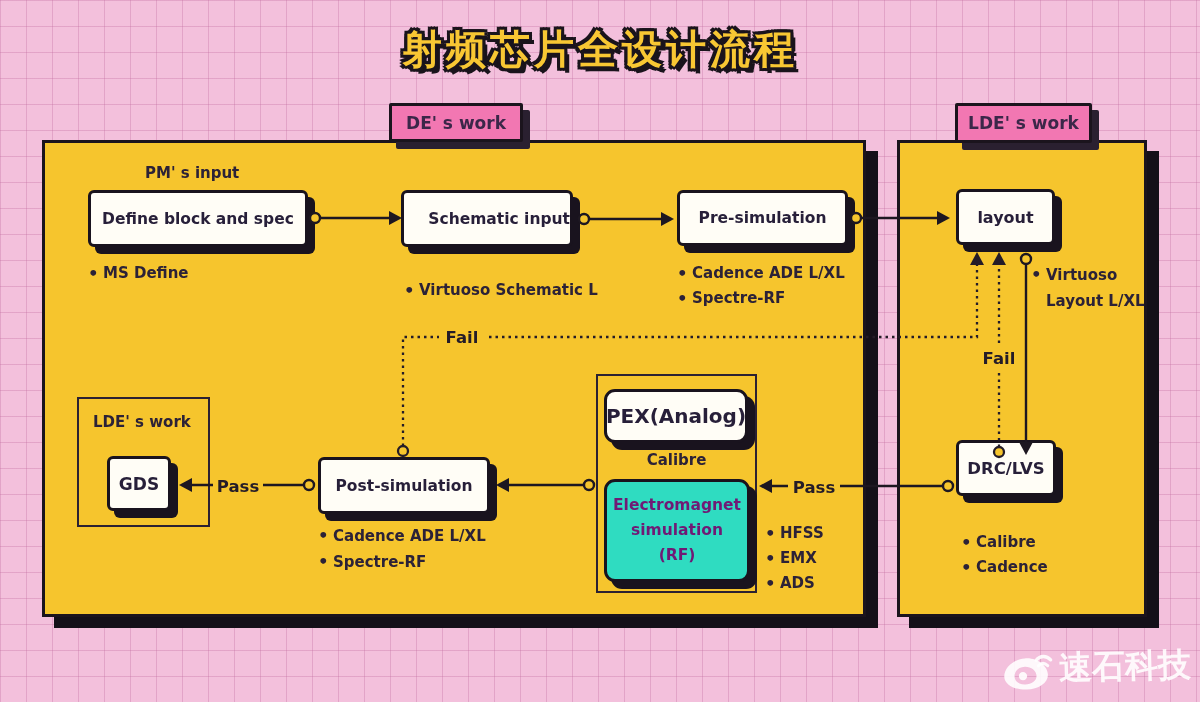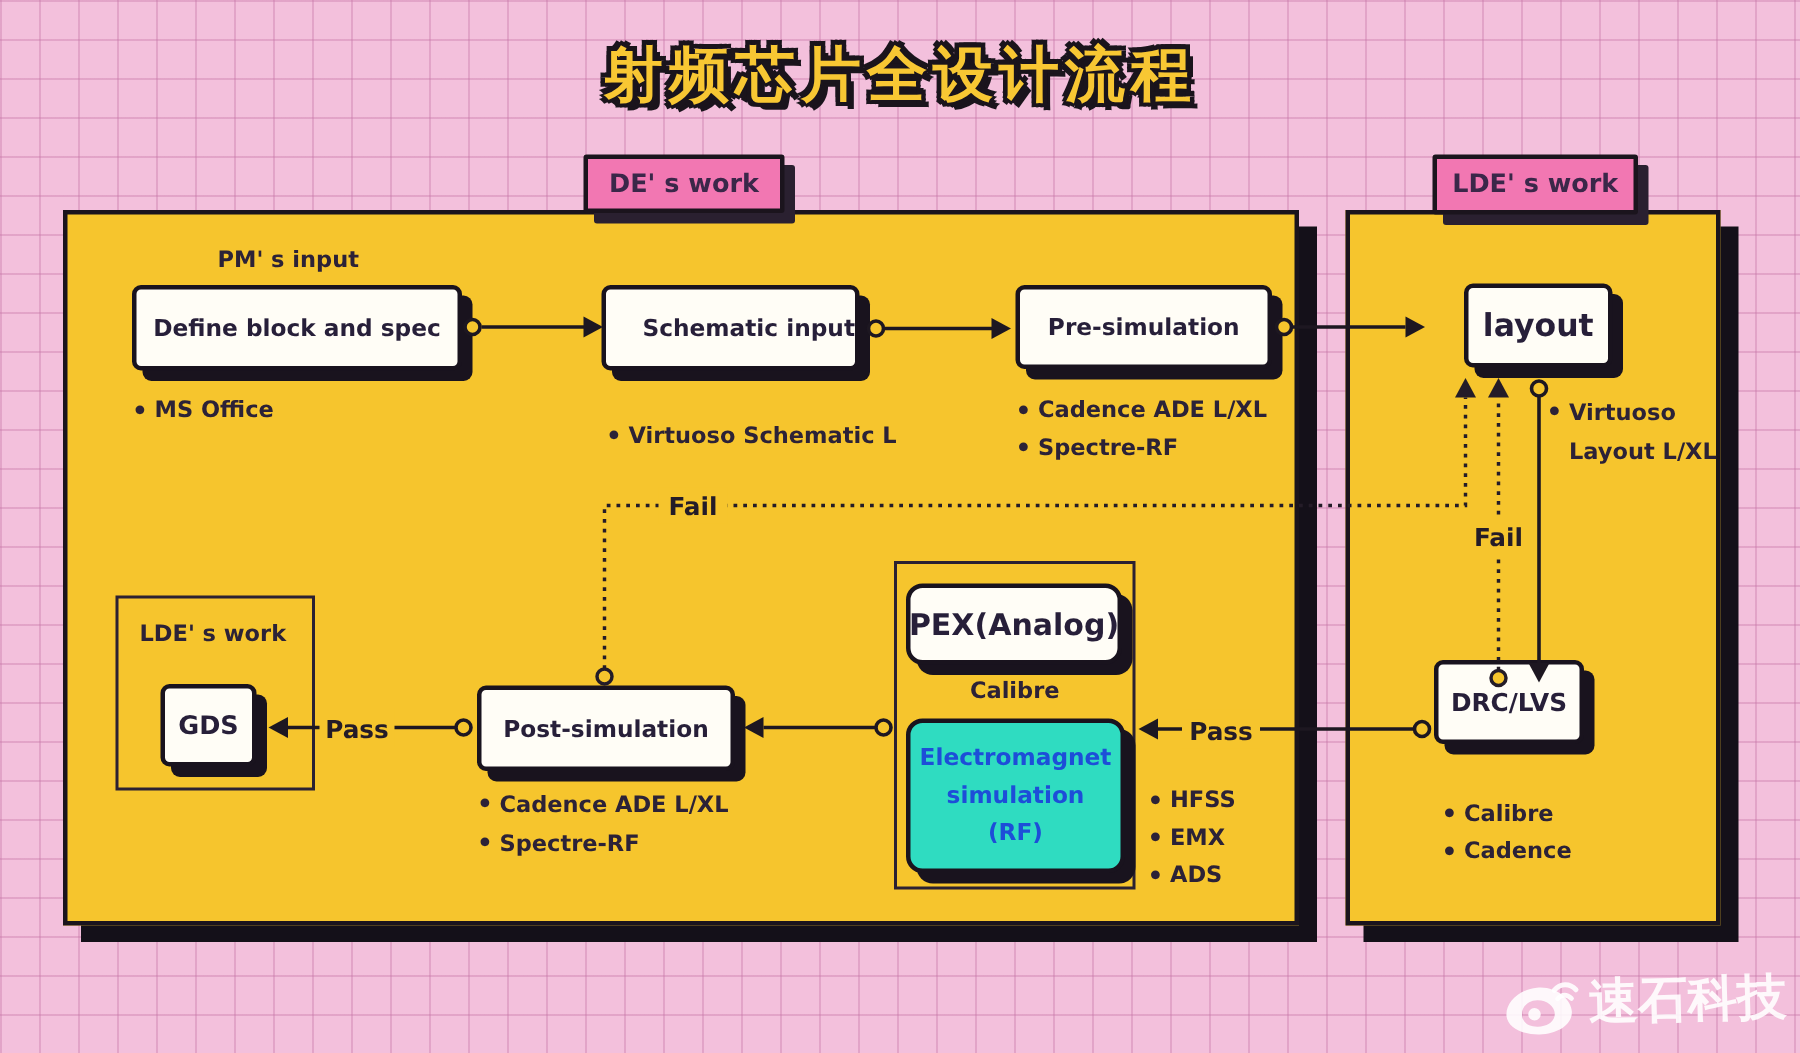--- a/index.html
+++ b/index.html
@@ -43,28 +43,28 @@
   .node{
     position:absolute;box-sizing:border-box;z-index:3;
     background:#fffdf6;border:3px solid #19131e;border-radius:6px;
     box-shadow:7px 7px 0 #19131e;
     display:flex;align-items:center;justify-content:center;text-align:center;
     font-size:15.5px;font-weight:bold;color:#271f39;
   }
   .node-define{left:88px;top:190px;width:220px;height:57px;}
   .node-schematic{left:401px;top:190px;width:172px;height:57px;justify-content:flex-end;}
   .node-presim{left:677px;top:190px;width:171px;height:56px;}
-  .node-layout{left:976px;top:189px;width:99px;height:56px;font-size:21px;}
+  .node-layout{left:956px;top:189px;width:99px;height:56px;font-size:16px;}
   .node-postsim{left:318px;top:457px;width:172px;height:57px;}
   .node-gds{left:107px;top:456px;width:64px;height:55px;font-size:17px;}
   .node-drclvs{left:956px;top:440px;width:100px;height:56px;font-size:16.5px;}
   .node-pex{left:604px;top:389px;width:144px;height:54px;border-radius:11px;font-size:20px;}
   .node-em{
     left:604px;top:479px;width:146px;height:103px;border-radius:11px;
-    background:#2fdcc1;color:#1d4ed8;flex-direction:column;line-height:1.6;
+    background:#2fdcc1;color:#701a75;flex-direction:column;line-height:1.6;
   }
   .node-em span{display:block;}
   .group{
     position:absolute;box-sizing:border-box;z-index:2;
     border:2px solid #2b2132;background:transparent;
   }
   .group-calibre{left:596px;top:374px;width:161px;height:219px;}
   .group-lde{left:77px;top:397px;width:133px;height:130px;}
   .small-label{
     position:absolute;z-index:4;font-size:15px;font-weight:bold;color:#2c2237;
@@ -118,21 +118,21 @@
   <div class="tab tab-lde">
     <span>LDE' s work</span>
   </div>
 
   <div class="small-label pm-label">PM' s input</div>
 
   <div class="node node-define">
     <span>Define block and spec</span>
   </div>
   <ul class="tools tools-define">
-    <li>MS Office</li>
+    <li>MS Define</li>
   </ul>
 
   <div class="node node-schematic">
     <span>Schematic input</span>
   </div>
   <ul class="tools tools-schematic">
     <li>Virtuoso Schematic L</li>
   </ul>
 
   <div class="node node-presim">

